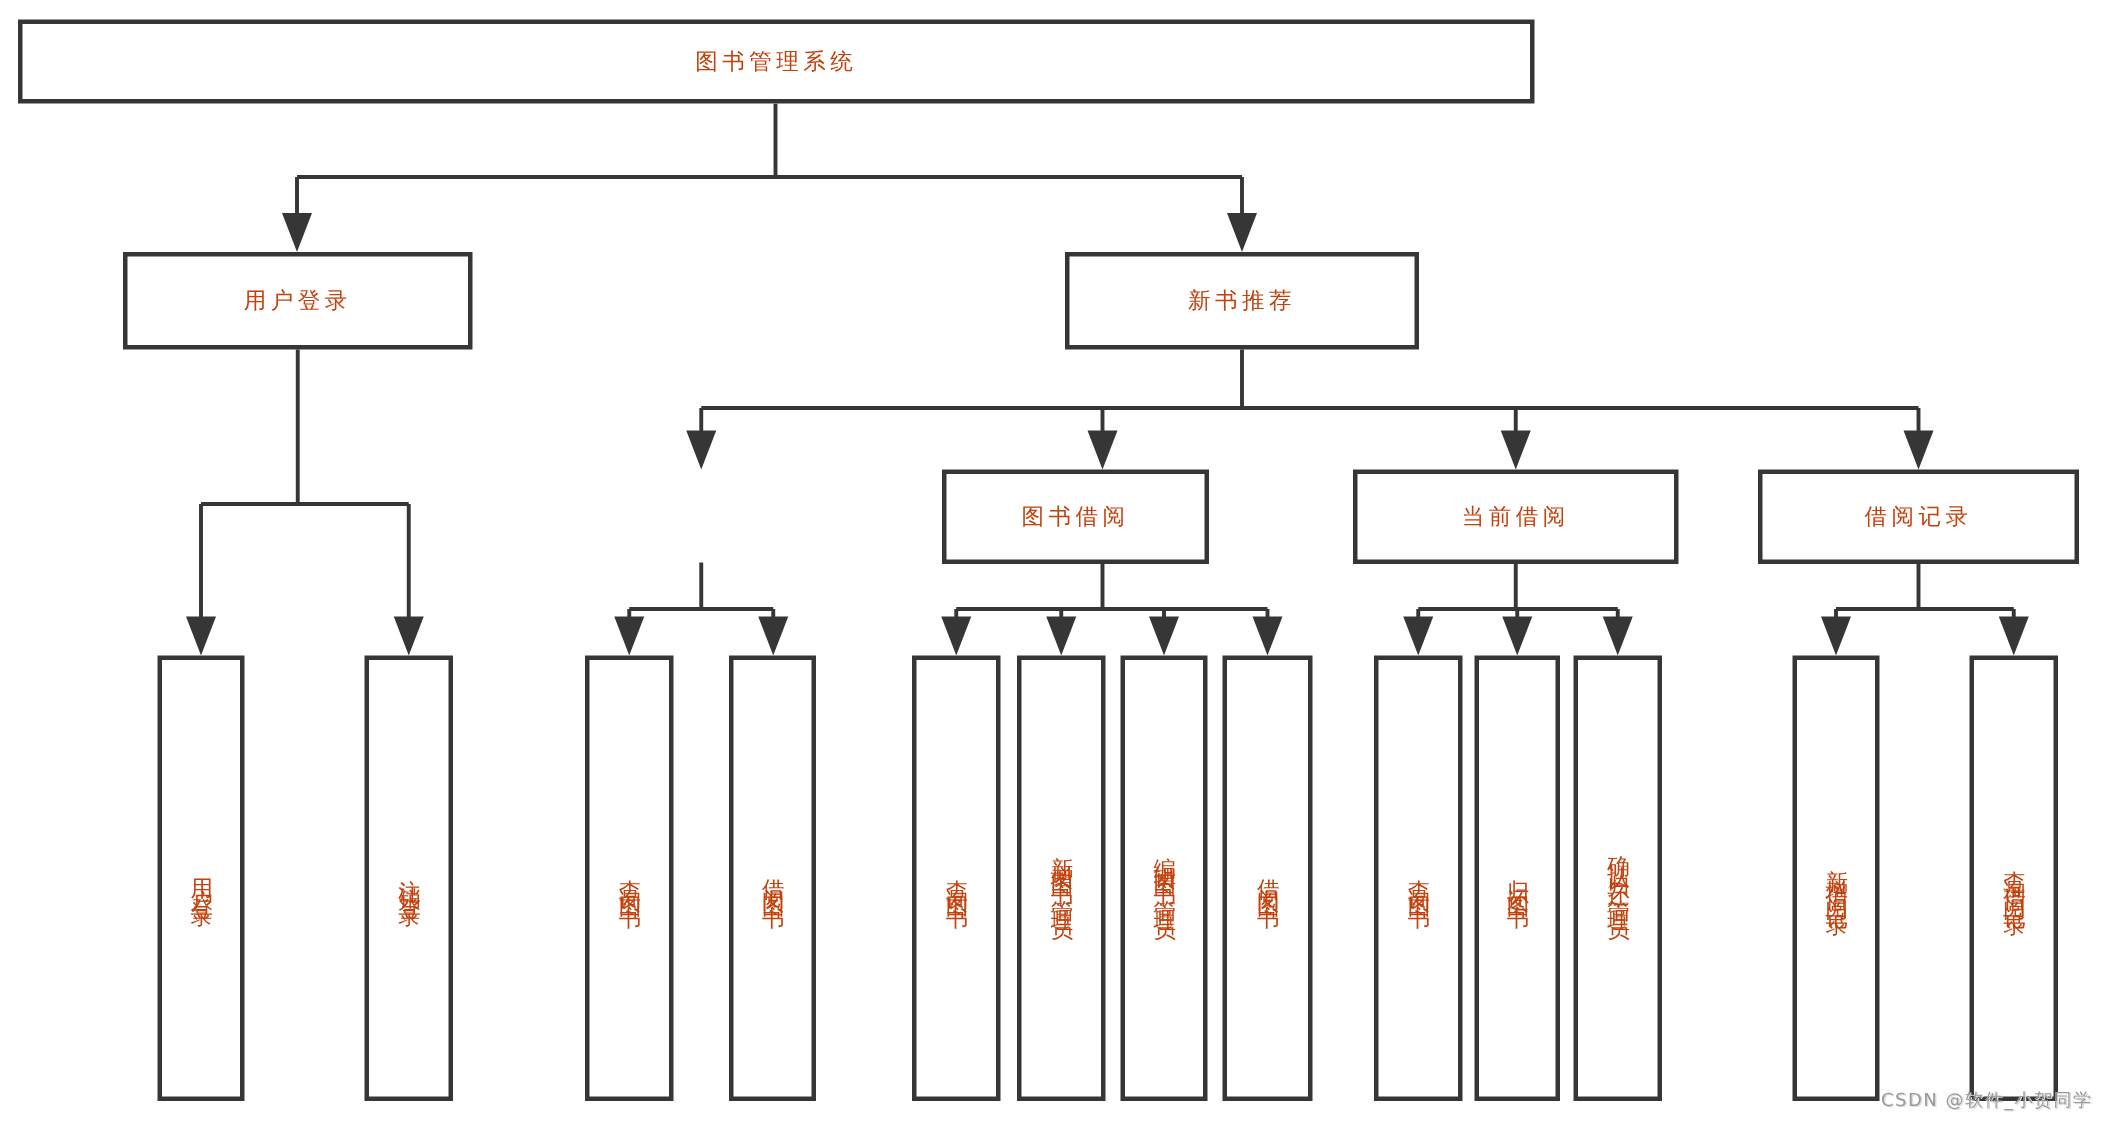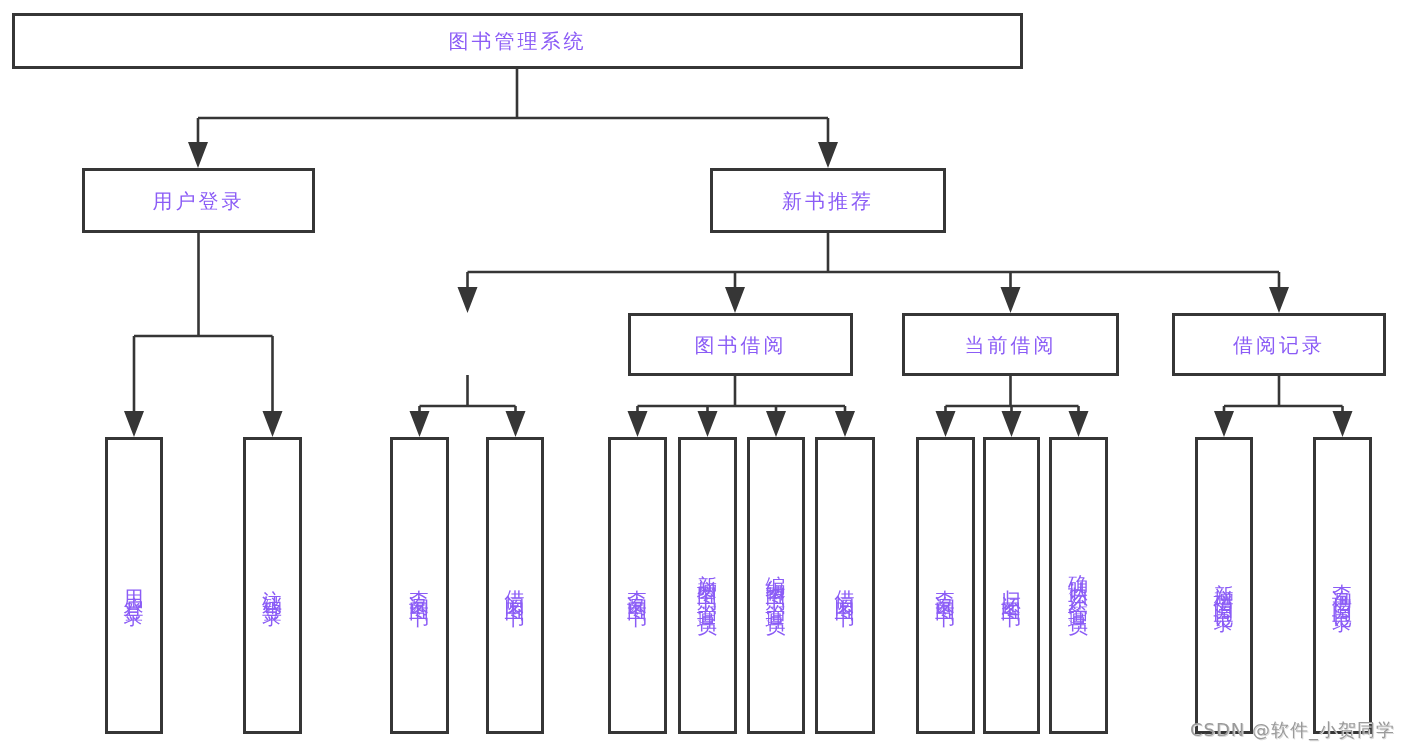--- a/index.html
+++ b/index.html
@@ -25,39 +25,39 @@
     position: absolute;
     box-sizing: border-box;
     border: 3px solid #363636;
     background: #ffffff;
     display: flex;
     align-items: center;
     justify-content: center;
     z-index: 2;
   }
   .node .lbl {
-    color: #8b5cf6;
-    font-size: 20px;
+    color: #c2410c;
+    font-size: 15px;
     letter-spacing: 3px;
     white-space: nowrap;
     line-height: 1;
     text-align: center;
   }
   .node.vert .lbl {
     writing-mode: vertical-rl;
     text-orientation: mixed;
     letter-spacing: 6px;
     white-space: normal;
   }
   
   #n-root            { left:12px;   top:13px;  width:1011px; height:56px; }
   #n-user-login      { left:82px;   top:168px; width:233px;  height:65px; }
   #n-book-mgmt       { left:710px;  top:168px; width:236px;  height:65px; }
   #n-new-book-rec    { left:362px;  top:313px; width:211px;  height:63px; }
-  #n-book-borrow     { left:628px;  top:313px; width:225px;  height:63px; }
+  #n-book-borrow     { left:628px;  top:313px; width:178px;  height:63px; }
   #n-current-borrow  { left:902px;  top:313px; width:217px;  height:63px; }
   #n-borrow-records  { left:1172px; top:313px; width:214px;  height:63px; }
 
   .leaf { top:437px; height:297px; }
   #n-leaf-user-login { left:105px;  width:58px; }
   #n-leaf-logout     { left:243px;  width:59px; }
   #n-rec-query       { left:390px;  width:59px; }
   #n-rec-borrow      { left:486px;  width:58px; }
   #n-bb-query        { left:608px;  width:59px; }
   #n-bb-add          { left:678px;  width:59px; }
@@ -67,21 +67,21 @@
   #n-cb-return       { left:983px;  width:57px; }
   #n-cb-confirm      { left:1049px; width:59px; }
   #n-br-add          { left:1195px; width:58px; }
   #n-br-query        { left:1313px; width:59px; }
 
   #watermark {
     position: absolute;
     right: 10px;
     bottom: 5px;
     z-index: 5;
-    font-size: 18px;
+    font-size: 12px;
     color: #9a9a9a;
     letter-spacing: 1px;
     text-shadow: 1px 1px 0 #dcdcdc;
     white-space: nowrap;
   }
 </style>
 </head>
 <body>
 
 <div id="stage">

